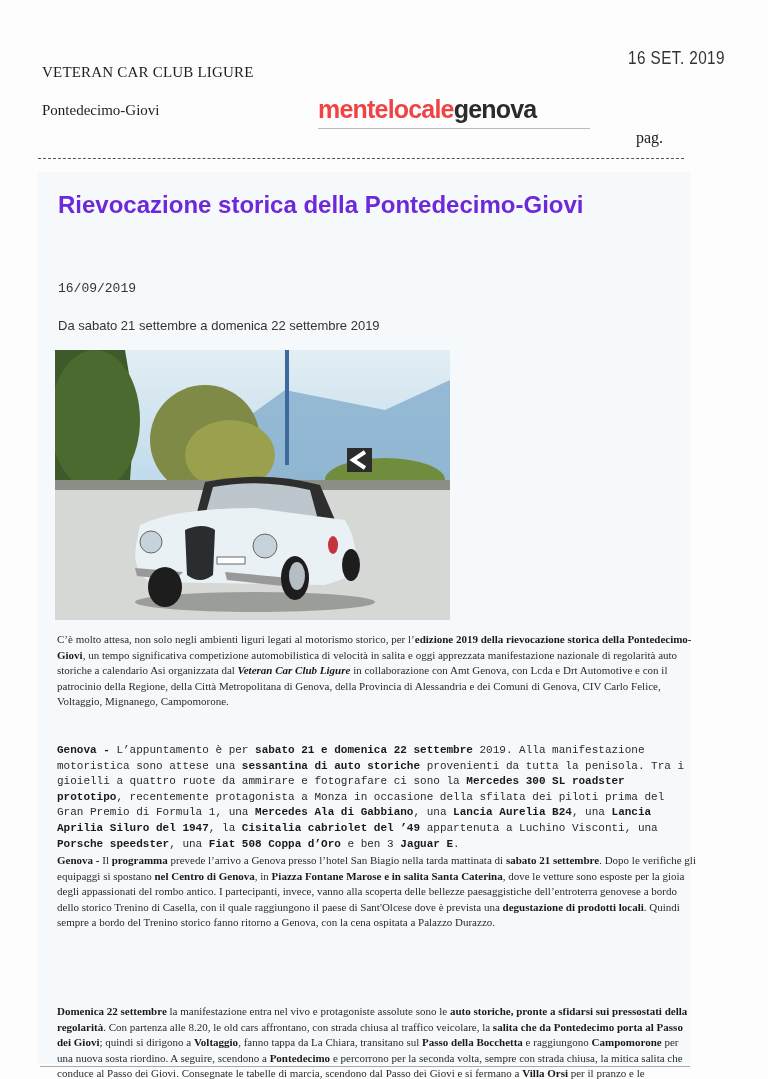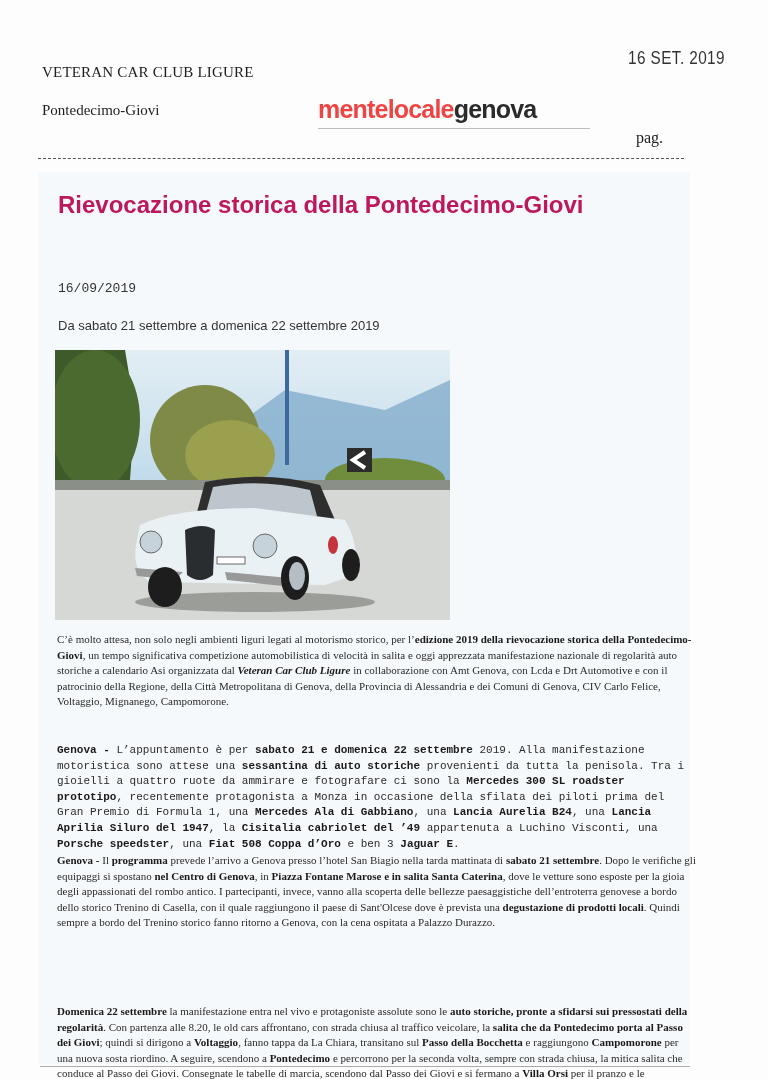--- a/index.html
+++ b/index.html
@@ -18,21 +18,21 @@
     .logo-underline { position: absolute; left: 318px; top: 128px; width: 272px; height: 1px; background: #bbb; }
     .dash-rule { position: absolute; left: 38px; top: 158px; width: 646px; height: 0; border-top: 1px dashed #555; }
 
     .article {
       position: absolute; left: 38px; top: 172px; width: 652px; height: 892px;
       background: #f6f9fb;
     }
     .title {
       position: absolute; left: 58px; top: 180px; width: 620px;
       font-family: "Liberation Sans", sans-serif; font-weight: bold; font-size: 24px;
-      color: #be185d; line-height: 50px;
+      color: #6d28d9; line-height: 50px;
     }
     .date { position: absolute; left: 58px; top: 281px; font-family: Liberation Mono, monospace; font-size: 13px; color: #333; }
     .subtitle { position: absolute; left: 58px; top: 318px; font-family: "Liberation Sans", sans-serif; font-size: 13px; color: #333; }
 
     .photo { position: absolute; left: 55px; top: 350px; width: 395px; height: 270px; overflow: hidden; background: #cfe3ef; }
 
     .body {
       position: absolute; left: 57px; width: 640px;
       font-size: 11px; line-height: 15.6px; color: #2a2a2a;
     }

